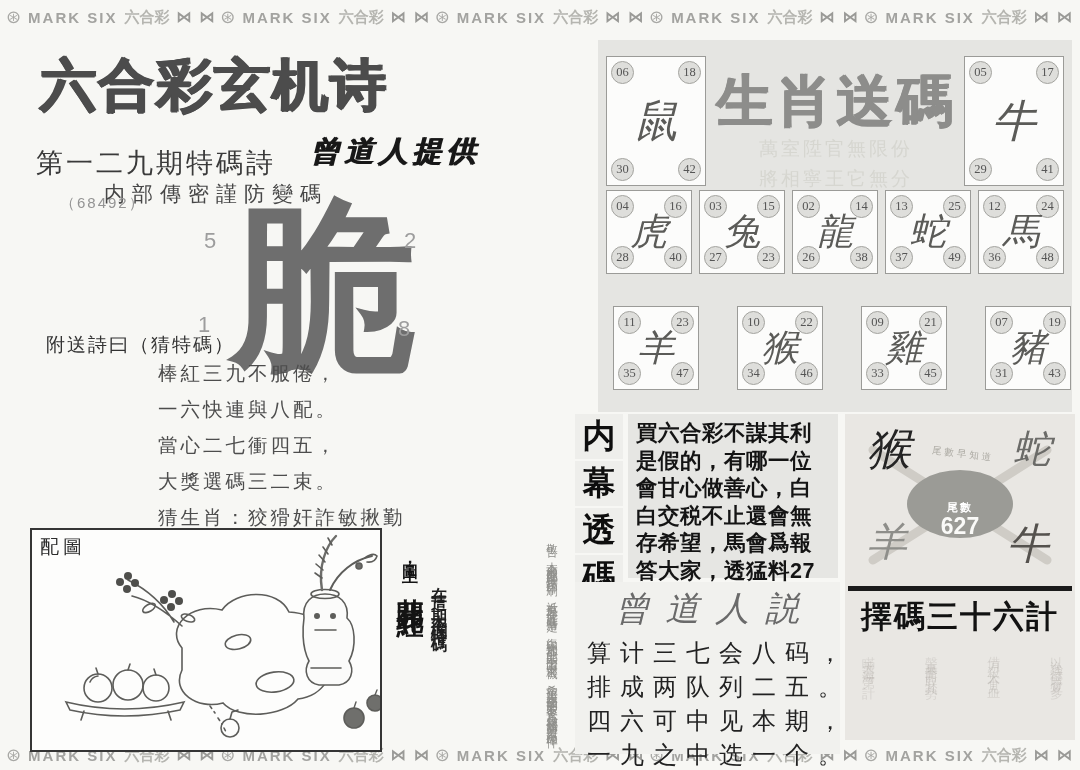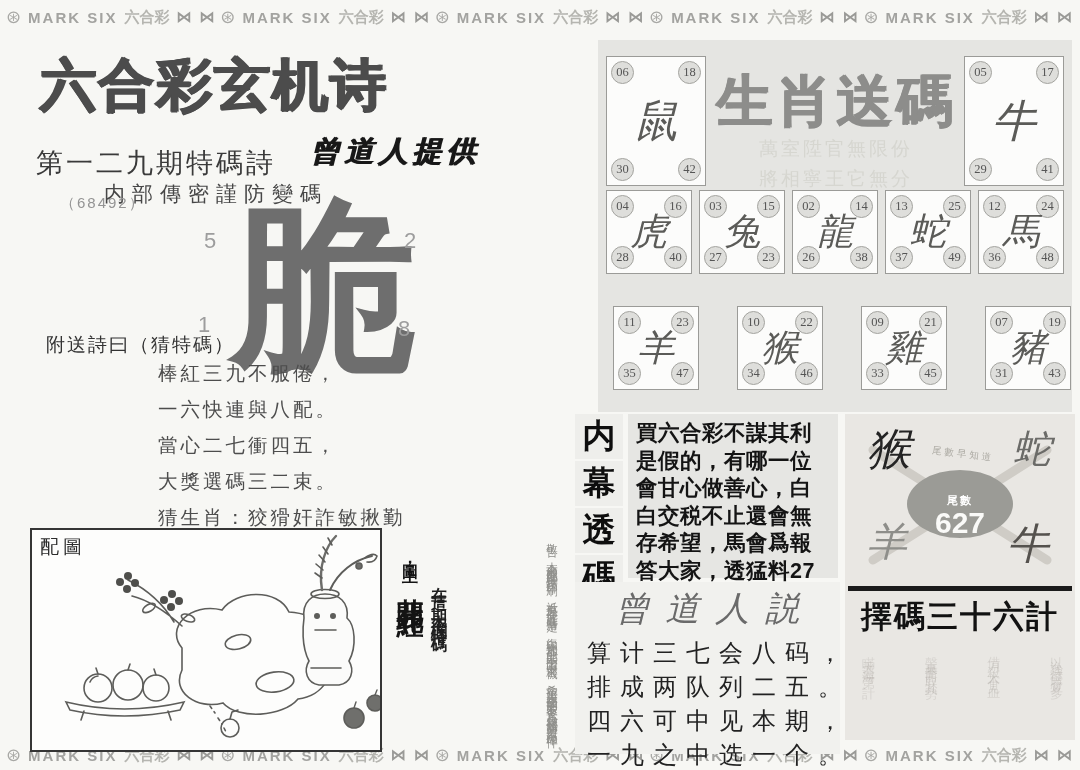--- a/index.html
+++ b/index.html
@@ -80,21 +80,21 @@
   .pa-monkey{left:22px; top:6px; font-size:44px; color:#242424;}
   .pa-snake {left:168px; top:10px; font-size:38px; color:#6b6b68;}
   .pa-goat  {left:22px; top:100px; font-size:40px; color:#8e8e8a;}
   .pa-ox    {left:162px; top:102px; font-size:42px; color:#55524e;}
   .rays { position:absolute; left:0; top:0; }
   .arc-text { position:absolute; left:58px; top:34px; width:120px; text-align:center; font-size:9.5px; color:#aba9a2;
               letter-spacing:3px; transform:rotate(7deg); }
   .badge { position:absolute; left:62px; top:56px; width:106px; height:68px; background:#9b9b96; border-radius:50%;
            display:flex; flex-direction:column; align-items:center; justify-content:flex-end; }
   .badge .lab { font-size:11px; font-weight:bold; color:#fff; letter-spacing:2px; }
-  .badge .num { font-size:30px; font-weight:bold; color:#fafaf8; line-height:1; }
+  .badge .num { font-size:23px; font-weight:bold; color:#fafaf8; line-height:1; }
   .p-divider { position:absolute; left:3px; right:3px; top:172px; height:5px; background:#1b1b1b; }
   .p-heading { position:absolute; left:0; top:182px; width:100%; text-align:center; font-size:31px; font-weight:900; color:#121212; letter-spacing:2px; }
   .faint-cols { position:absolute; left:14px; right:10px; top:232px; bottom:10px; display:flex; justify-content:space-between; }
   .faint-cols > div { writing-mode:vertical-rl; font-size:13px; letter-spacing:5px; color:rgba(92,86,74,0.13); }
 
   svg { display:block; }
 </style>
 </head>
 <body>
 

